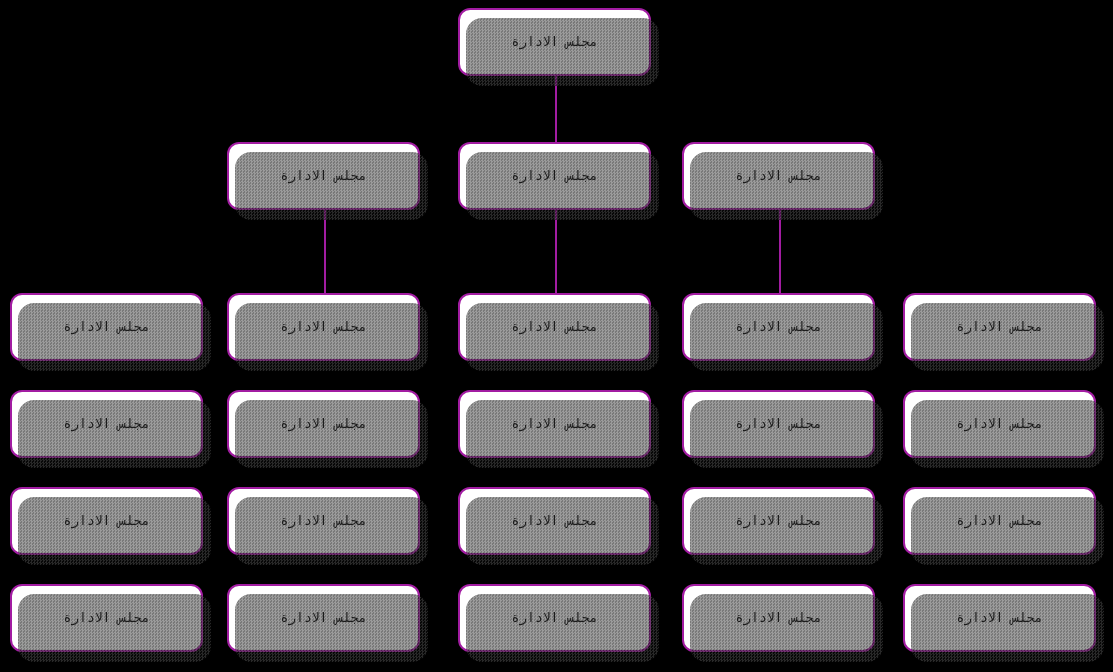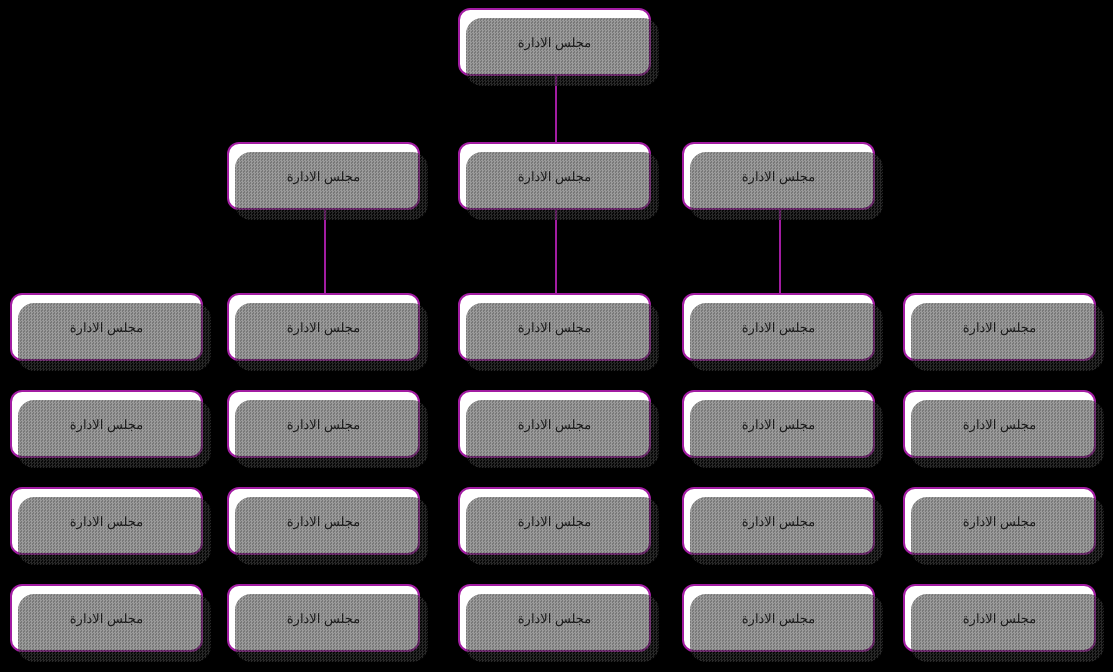--- a/index.html
+++ b/index.html
@@ -6,21 +6,21 @@
     margin: 0;
     padding: 0;
     background: #000000;
   }
   #canvas {
     position: relative;
     width: 1113px;
     height: 672px;
     background: #000000;
     overflow: hidden;
-    font-family: Liberation Sans, sans-serif;
+    font-family: Liberation Mono, monospace;
   }
 
   
   .connector {
     position: absolute;
     width: 2px;
     background: #a21ca2;
     z-index: 1;
   }
 

